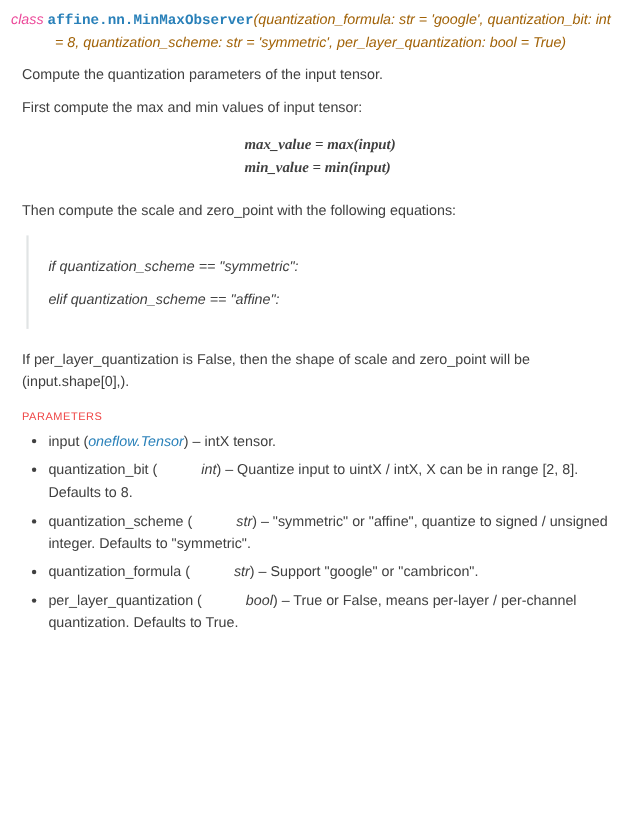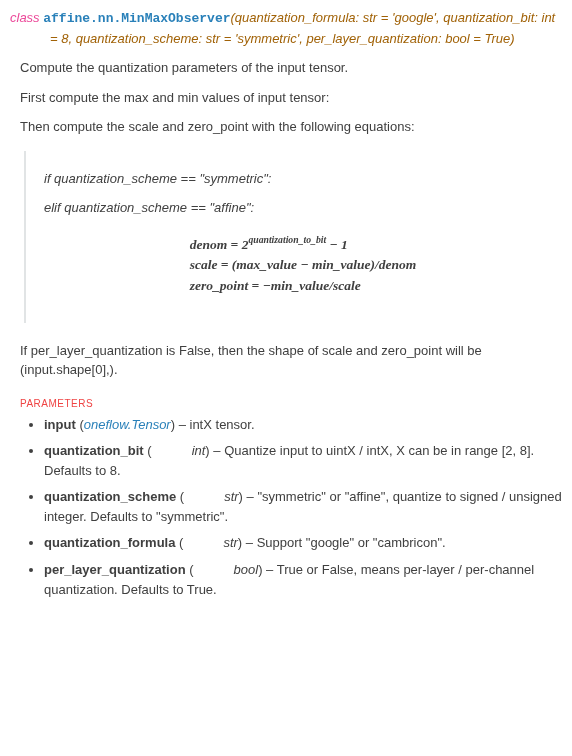--- a/index.html
+++ b/index.html
@@ -63,21 +63,21 @@
     color: #ef4444;
   }
   ul.params {
     margin: 4px 0 0 4px;
     padding-left: 20px;
   }
   ul.params li {
     margin-bottom: 6px;
     line-height: 1.55;
   }
-  .pname { font-weight: bold; }
+  .pname { font-weight: normal; }
   .ptype-link {
     color: #2980b9;
     font-style: italic;
   }
   .ptype-plain { font-style: italic; margin-left: 40px; }
   sup { font-size: 0.72em; vertical-align: super; font-weight: bold; font-style: italic; }
 </style>
 </head>
 <body>
 
@@ -85,35 +85,32 @@
   <span class="class-kw">class</span>
   <span> </span>
   <span class="classname">affine.nn.MinMaxObserver</span><span class="sig-params">(quantization_formula: str = 'google', quantization_bit: int = 8, quantization_scheme: str = 'symmetric', per_layer_quantization: bool = True)</span>
 </div>
 
 <div class="desc-body">
 
   <p>Compute the quantization parameters of the input tensor.</p>
   <p>First compute the max and min values of input tensor:</p>
 
+  <div class="math-block">
+    <div class="math-block-inner">
+      <div>max_value = max(input)</div>
+      <div>min_value = min(input)</div>
+    </div>
+  </div>
 
   <p>Then compute the scale and zero_point with the following equations:</p>
 
   <div class="quote">
     <p>if quantization_scheme == "symmetric":</p>
     <p>elif quantization_scheme == "affine":</p>
-    <div class="math-block">
-      <div class="math-block-inner">
-        <div>
-          <span>denom = 2</span><sup>quantization_to_bit</sup><span> − 1</span>
-        </div>
-        <div>scale = (max_value − min_value)/denom</div>
-        <div>zero_point = −min_value/scale</div>
-      </div>
-    </div>
   </div>
 
   <p>If per_layer_quantization is False, then the shape of scale and zero_point will be (input.shape[0],).</p>
 
   <div class="section-label">PARAMETERS</div>
   <ul class="params">
     <li>
       <span class="pname">input</span>
       (<span class="ptype-link">oneflow.Tensor</span>)<span> – intX tensor.</span>
     </li>

